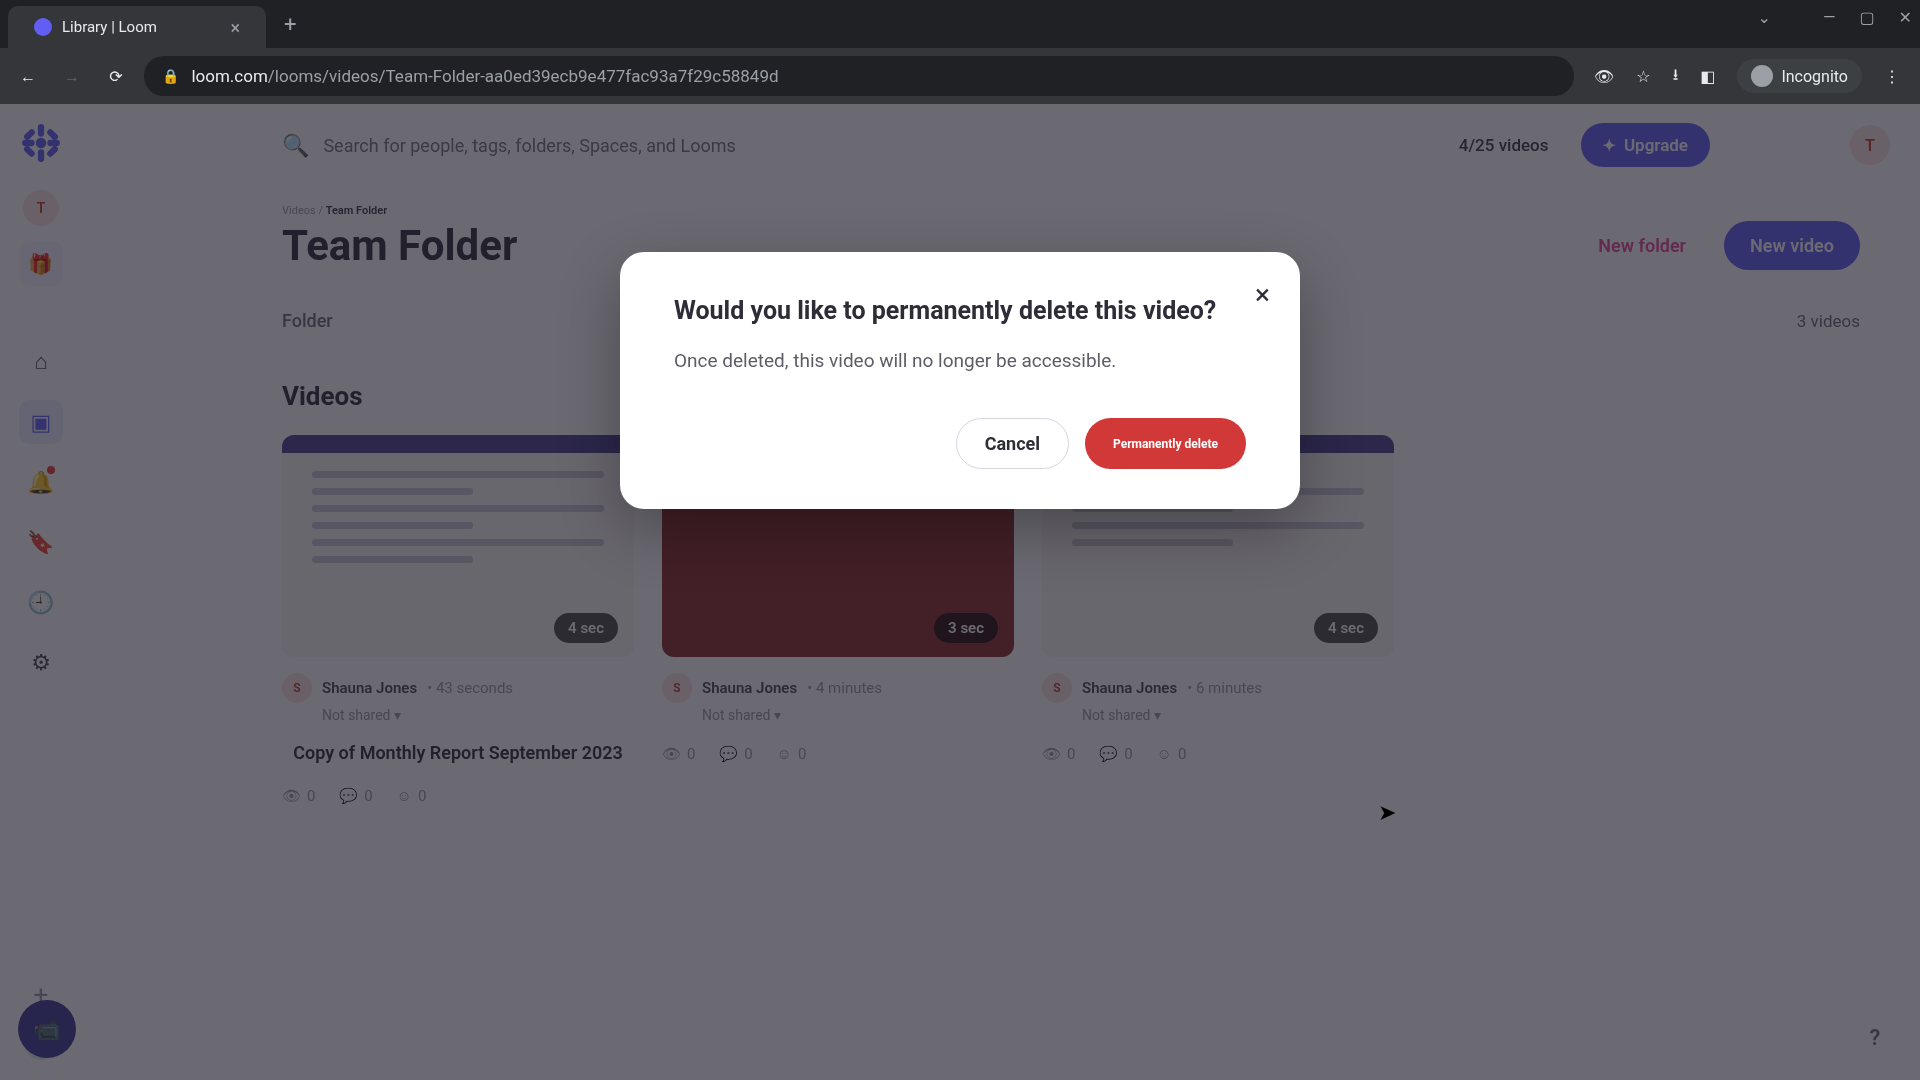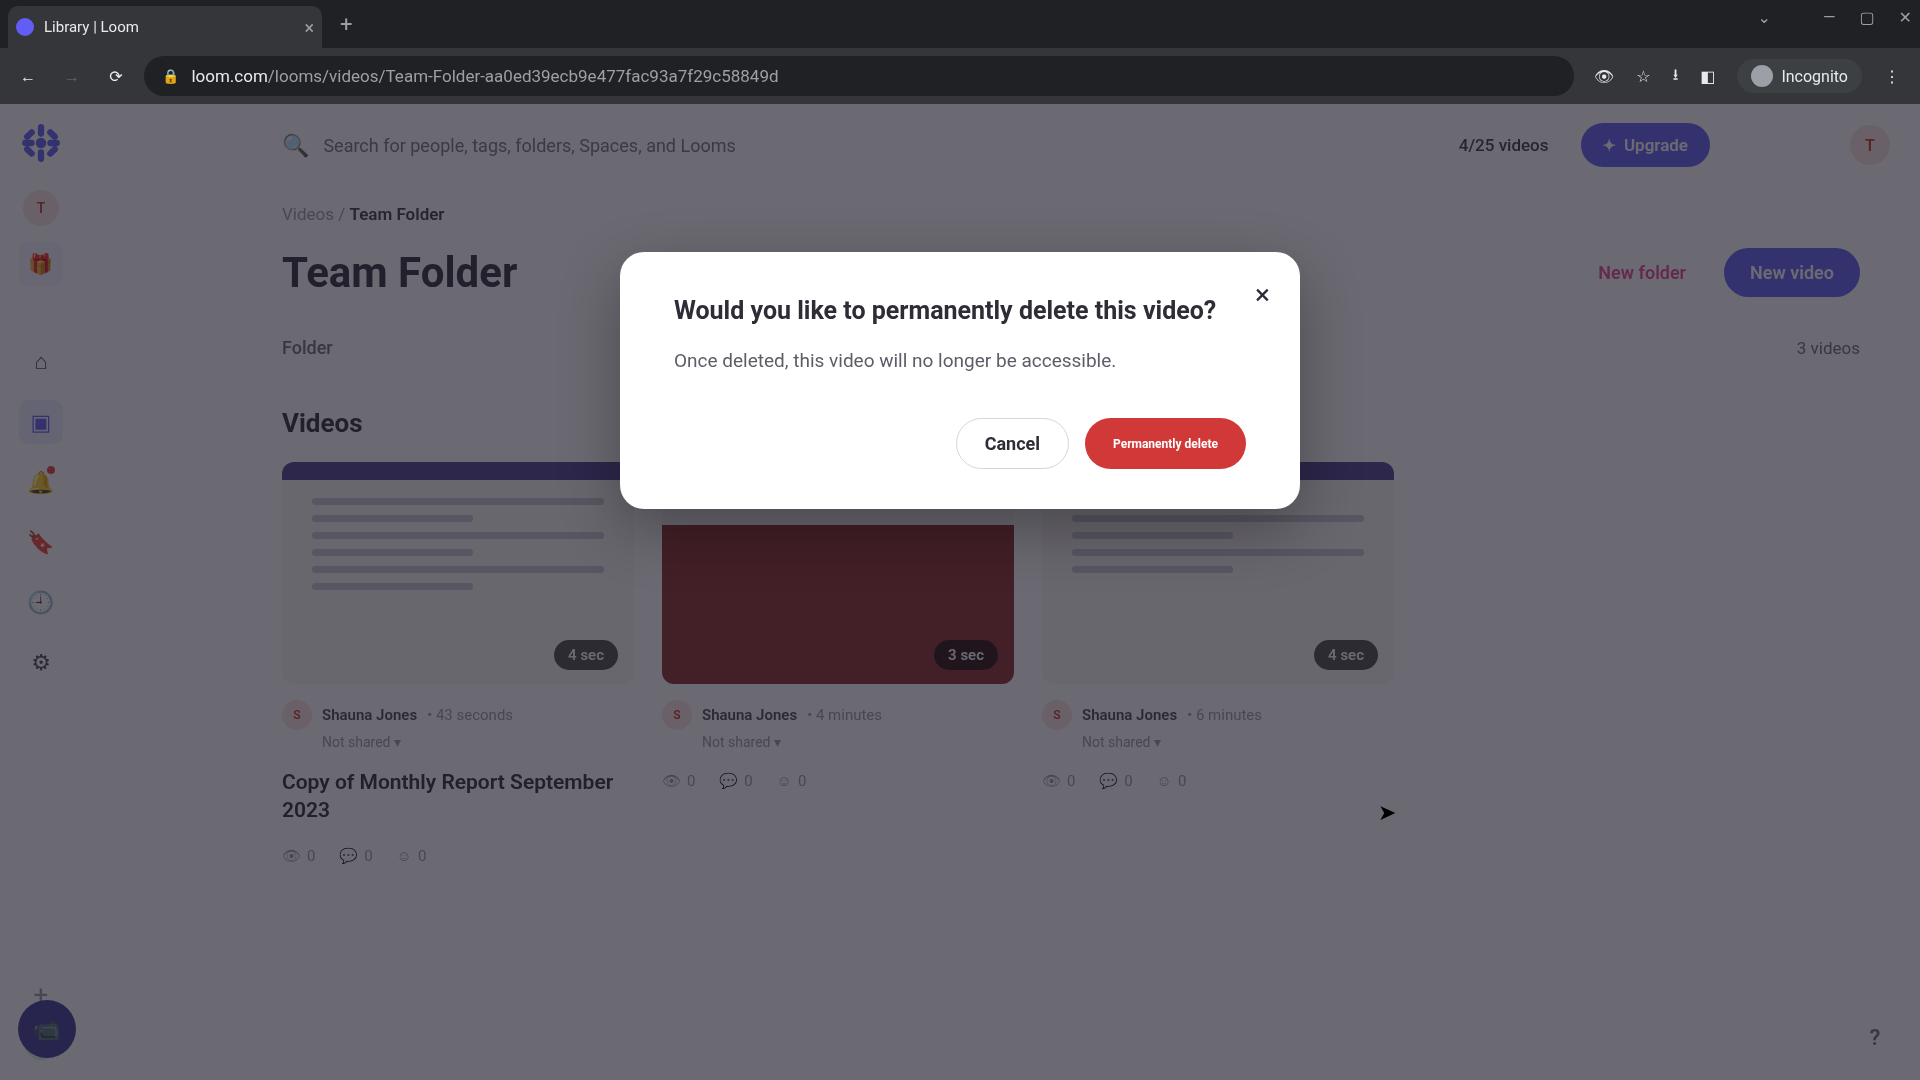--- a/index.html
+++ b/index.html
@@ -1,21 +1,21 @@
 <!DOCTYPE html>
 <html><head>
 <meta charset="utf-8">
 <style>
 * { margin: 0; padding: 0; box-sizing: border-box; font-family: -apple-system, BlinkMacSystemFont, "Segoe UI", Roboto, sans-serif; }
 body { width: 1920px; height: 1080px; overflow: hidden; background: #202124; position: relative; }
 
 
 .browser-chrome { background: #202124; height: 104px; }
 .tab-bar { height: 48px; display: flex; align-items: center; padding: 0 8px; }
-.tab { background: #35363a; height: 42px; width: 314px; border-radius: 10px 10px 0 0; display: flex; align-items: center; padding: 0 8px; gap: 10px; margin-top: 6px; }
+.tab { background: #35363a; height: 42px; width: 258px; border-radius: 10px 10px 0 0; display: flex; align-items: center; padding: 0 26px; gap: 10px; margin-top: 6px; }
 .tab-favicon { width: 18px; height: 18px; background: #625df5; border-radius: 50%; flex-shrink: 0; position: relative; }
 .tab-favicon::after { content: ""; position: absolute; inset: 3px; background: radial-gradient(circle, transparent 30%, #625df5 30%); border-radius: 50%; }
 .tab-title { color: #e8eaed; font-size: 15px; flex: 1; }
 .tab-close { color: #9aa0a6; font-size: 18px; cursor: pointer; }
 .new-tab { color: #9aa0a6; font-size: 22px; margin-left: 18px; cursor: pointer; }
 .window-controls { position: absolute; top: 8px; right: 8px; display: flex; gap: 24px; align-items: center; color: #9aa0a6; }
 .window-controls span { font-size: 16px; cursor: pointer; }
 .win-chevron { margin-right: 28px; }
 
 .url-bar { height: 56px; background: #35363a; display: flex; align-items: center; padding: 0 12px; gap: 12px; }
@@ -50,21 +50,21 @@
 .app-header { height: 82px; display: flex; align-items: center; padding: 0 30px 0 200px; gap: 20px; }
 .search-wrap { flex: 1; display: flex; align-items: center; gap: 14px; color: #9b99a3; }
 .search-icon { font-size: 22px; }
 .search-input { flex: 1; border: none; font-size: 18px; color: #a5a3af; background: transparent; outline: none; }
 .video-count { color: #3a3843; font-size: 17px; font-weight: 500; padding-right: 12px; }
 .upgrade-btn { background: #625df5; color: #fff; padding: 12px 22px; border-radius: 28px; display: flex; align-items: center; gap: 8px; font-size: 17px; font-weight: 600; }
 .upgrade-btn .bolt { font-size: 16px; }
 .header-avatar { width: 40px; height: 40px; border-radius: 50%; background: #fde2e2; display:flex; align-items:center; justify-content:center; color:#c0392b; font-weight:600; margin-left: 120px; }
 
 .content { padding: 18px 60px 0 200px; }
-.breadcrumb { color: #9b99a3; font-size: 17px; margin-bottom: 24px; }
+.breadcrumb { color: #9b99a3; font-size: 11px; margin-bottom: 4px; }
 .breadcrumb .current { color: #3a3843; font-weight: 600; }
 .page-title-row { display: flex; align-items: center; justify-content: space-between; margin-bottom: 40px; }
 .page-title { font-size: 42px; font-weight: 700; color: #2e2c37; }
 .title-actions { display: flex; gap: 16px; }
 .btn-outline { border: none; background: transparent; color: #ec4899; font-size: 18px; font-weight: 600; padding: 14px 22px; cursor: pointer; }
 .btn-primary { background: #625df5; color: #fff; border: none; padding: 14px 26px; border-radius: 30px; font-size: 18px; font-weight: 600; cursor: pointer; }
 
 .tabs-row { display: flex; justify-content: space-between; align-items: center; margin-bottom: 50px; }
 .tab-item { color: #6d6b77; font-size: 18px; font-weight: 500; }
 .video-meta { color: #6d6b77; font-size: 17px; }
@@ -78,21 +78,21 @@
 .thumb-body { position: absolute; inset: 18px 0 0 0; background: #f8f7f3; }
 .thumb .lines { position: absolute; top: 36px; left: 30px; right: 30px; }
 .thumb .line { height: 7px; background: #c9c6d2; border-radius: 3px; margin-bottom: 10px; }
 .thumb .line.short { width: 55%; }
 .duration { position: absolute; bottom: 14px; right: 16px; background: rgba(0,0,0,0.7); color: #fff; font-size: 15px; font-weight: 600; padding: 6px 14px; border-radius: 16px; }
 .card-meta { display: flex; align-items: center; gap: 10px; margin-top: 16px; }
 .card-avatar { width: 30px; height: 30px; border-radius: 50%; background: #fce2e2; color:#c0392b; display:flex; align-items:center; justify-content:center; font-size:12px; font-weight:600; }
 .card-author { color: #49484d; font-size: 15px; font-weight: 600; }
 .card-time { color: #9b99a3; font-size: 15px; }
 .card-share { color: #9b99a3; font-size: 14px; margin-top: 4px; margin-left: 40px; }
-.card-title { font-size: 21px; font-weight: 600; color: #2e2c37; margin-top: 18px; line-height: 1.35; }
+.card-title { font-size: 18px; font-weight: 600; color: #2e2c37; margin-top: 18px; line-height: 1.35; text-align: center; }
 .card-stats { display: flex; gap: 24px; margin-top: 22px; color: #9b99a3; font-size: 15px; }
 .stat { display: flex; align-items: center; gap: 6px; }
 
 
 .modal-overlay { position: absolute; inset: 0; background: rgba(28, 26, 38, 0.65); display: flex; align-items: flex-start; justify-content: center; padding-top: 148px; }
 .modal { width: 680px; background: #fff; border-radius: 24px; padding: 44px 54px 40px 54px; position: relative; box-shadow: 0 20px 60px rgba(0,0,0,0.3); }
 .modal-close { position: absolute; top: 26px; right: 30px; font-size: 28px; color: #2e2c37; cursor: pointer; background: none; border: none; }
 .modal-title { font-size: 25px; font-weight: 700; color: #2e2c37; margin-bottom: 24px; }
 .modal-body { font-size: 19px; color: #5e5c68; margin-bottom: 46px; }
 .modal-actions { display: flex; justify-content: flex-end; gap: 16px; }

